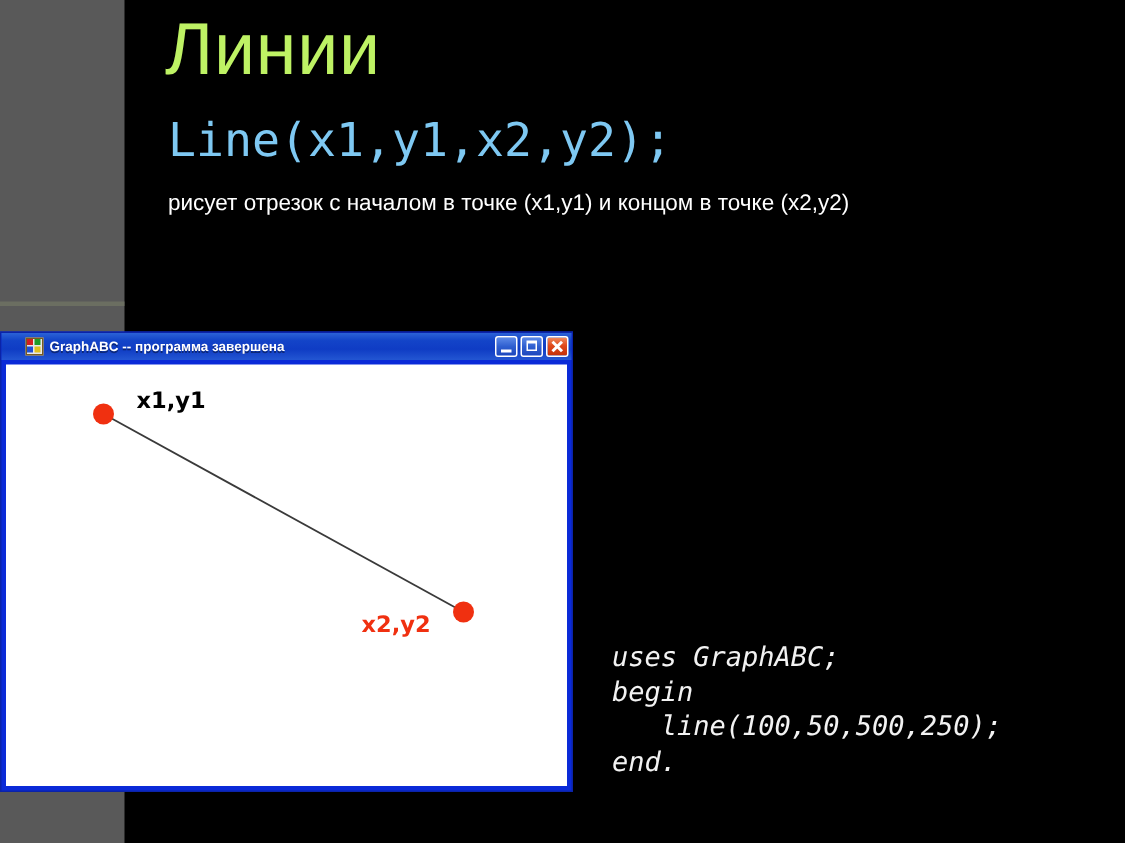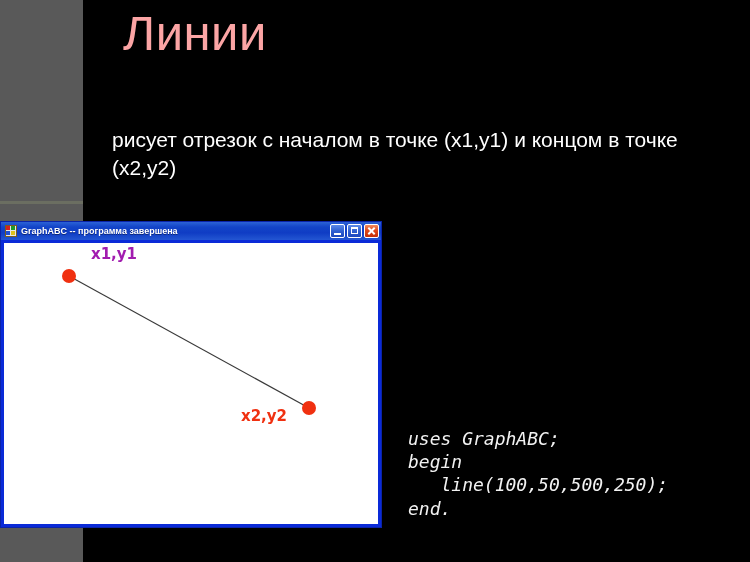--- a/index.html
+++ b/index.html
@@ -31,25 +31,25 @@
     top: 201px;
     width: 83px;
     height: 3px;
     background: #6e7263;
     opacity: .85;
   }
 
   
   .slide-title {
     position: absolute;
-    left: 123px;
+    left: 110px;
     top: 8px;
     font-size: 49px;
     line-height: 1.05;
-    color: #fca5a5;
+    color: #bef264;
     font-weight: 400;
     letter-spacing: .5px;
     white-space: nowrap;
   }
 
   
   .signature {
     position: absolute;
     left: 112px;
     top: 78px;
@@ -59,21 +59,21 @@
     color: #7ec8f2;
     white-space: nowrap;
   }
 
   
   .description {
     position: absolute;
     left: 112px;
     top: 126px;
     width: 612px;
-    font-size: 21px;
+    font-size: 15px;
     line-height: 1.32;
     color: #ffffff;
   }
 
   
   .app-window {
     position: absolute;
     left: 0px;
     top: 221px;
     width: 382px;
@@ -81,21 +81,21 @@
     background: #0a2ad8;
     border: 1px solid #0b23a8;
     box-sizing: border-box;
   }
   .title-bar {
     position: relative;
     height: 18px;
     background: linear-gradient(to bottom, #2b62d6 0%, #1344c8 28%, #0f3cc4 60%, #2356d2 100%);
     display: flex;
     align-items: center;
-    padding: 0 2px 0 4px;
+    padding: 0 2px 0 16px;
     box-sizing: border-box;
   }
   .title-icon {
     width: 12px;
     height: 12px;
     flex: 0 0 auto;
     margin-right: 4px;
     position: relative;
     background: #e8e8e8;
     border: 1px solid #7a5c20;
@@ -198,20 +198,21 @@
 <body>
 
 <div id="slide">
 
   <div class="left-band">
     <div class="left-band-line"></div>
   </div>
 
   <div class="slide-title">Линии</div>
 
+  <div class="signature">Line(x1,y1,x2,y2);</div>
 
   <div class="description">рисует отрезок с началом в точке (x1,y1) и концом в точке (x2,y2)</div>
 
   <div class="app-window">
 
     <div class="title-bar">
       <span class="title-icon">
         <i></i>
           <i></i>
           <i></i>
@@ -231,21 +232,21 @@
           </span>
       </span>
     </div>
 
     <div class="canvas-area">
       <svg id="canvas-svg" width="376" height="283" viewBox="0 0 376 283">
         <line id="seg" x1="65" y1="33" x2="305" y2="165" stroke="#3a3a3a" stroke-width="1.2"></line>
         <circle id="p1" cx="65" cy="33" r="7" fill="#f03010"></circle>
         <circle id="p2" cx="305" cy="165" r="7" fill="#f03010"></circle>
       </svg>
-      <div class="pt-label" id="lbl1" style="left: 87px; top: 2px; color: #a21caf;">x1,y1</div>
+      <div class="pt-label" id="lbl1" style="left: 87px; top: 15px; color: #000000;">x1,y1</div>
       <div class="pt-label" id="lbl2" style="left: 237px; top: 164px; color: rgb(240, 48, 16);">x2,y2</div>
     </div>
 
   </div>
 
   <div class="code-block"><span>uses GraphABC;</span>
 <span>begin</span>
 <span>   line(100,50,500,250);</span>
 <span>end.</span></div>
 

